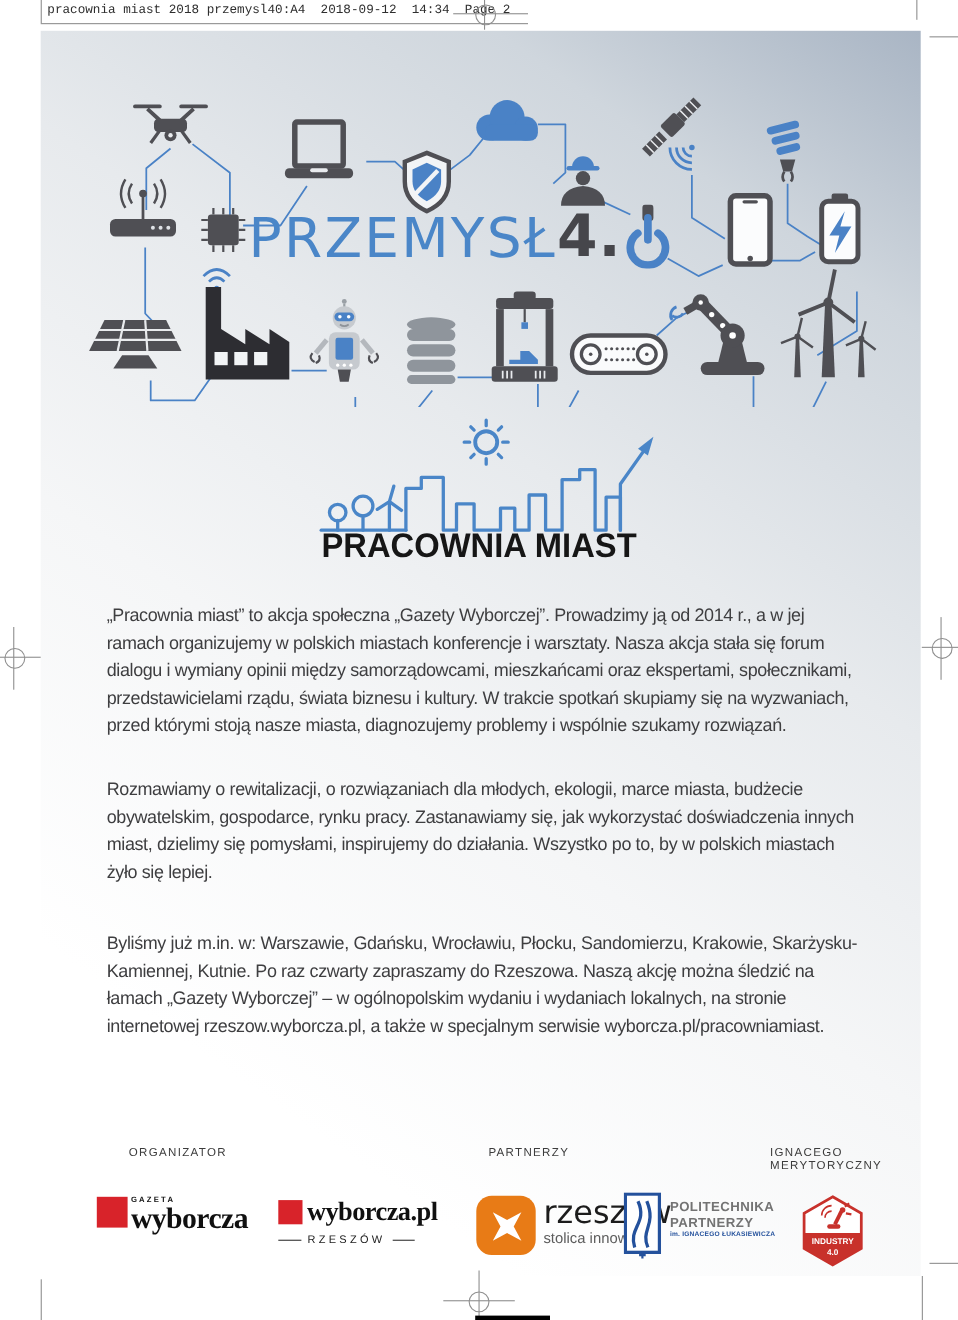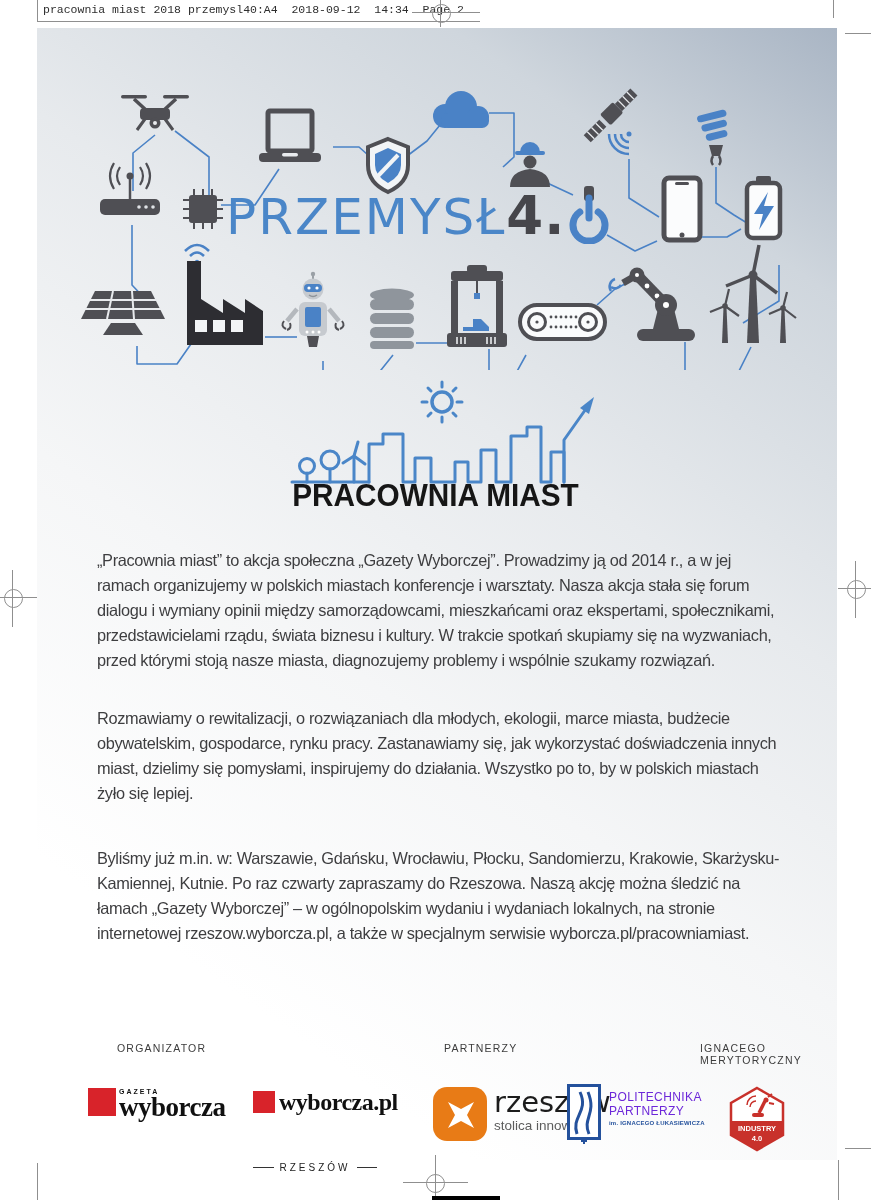--- a/index.html
+++ b/index.html
@@ -36,37 +36,37 @@
   .logo{position:absolute;display:flex;align-items:flex-start;}
   
   #logo-gazeta{left:88px;top:1088px;}
   .redsq{background:#d8232a;}
   #logo-gazeta .redsq{width:28px;height:28px;}
   #logo-gazeta .col{margin-left:3px;}
   #logo-gazeta .small{font-size:7px;letter-spacing:2px;color:#111;font-weight:bold;}
   #logo-gazeta .name{font-family:"Liberation Serif",serif;font-weight:bold;font-size:27px;
                      line-height:24px;color:#101010;letter-spacing:-0.5px;}
   
-  #logo-wypl{left:253px;top:1089px;flex-direction:column;gap:40px;}
+  #logo-wypl{left:253px;top:1089px;flex-direction:column;}
   #logo-wypl .row{display:flex;align-items:flex-start;}
   #logo-wypl .redsq{width:22px;height:22px;margin-top:2px;}
   #logo-wypl .name{font-family:"Liberation Serif",serif;font-weight:bold;font-size:24px;
                    color:#101010;margin-left:4px;letter-spacing:-0.5px;}
   #logo-wypl .subrow{display:flex;align-items:center;justify-content:center;margin-top:6px;width:124px;}
   #logo-wypl .hline{width:26px;height:1.5px;background:#333;}
   #logo-wypl .sub{font-size:10px;letter-spacing:3px;color:#222;margin:0 6px;}
   
   #logo-rzeszow{left:432px;top:1086px;}
   #logo-rzeszow .col{margin-left:6px;margin-top:2px;}
   #logo-rzeszow .name{font-family:"DejaVu Sans",sans-serif;font-size:29px;line-height:29px;color:#1c1c1c;}
   #logo-rzeszow .sub{font-size:13.5px;color:#5c5c5c;margin-top:1px;}
   
   #logo-poli{left:567px;top:1084px;}
   #logo-poli .col{margin-left:8px;margin-top:6px;}
-  #logo-poli .l1{font-size:12px;font-weight:normal;color:#6d28d9;letter-spacing:0.4px;line-height:14px;}
+  #logo-poli .l1{font-size:12px;font-weight:bold;color:#737373;letter-spacing:0.4px;line-height:14px;}
   #logo-poli .l3{font-size:6px;font-weight:bold;color:#24519c;margin-top:2px;letter-spacing:0.2px;}
   
   #logo-industry{left:728px;top:1086px;}
   
   .abs{position:absolute;}
 </style>
 </head>
 <body>
 
 <div id="canvas">

